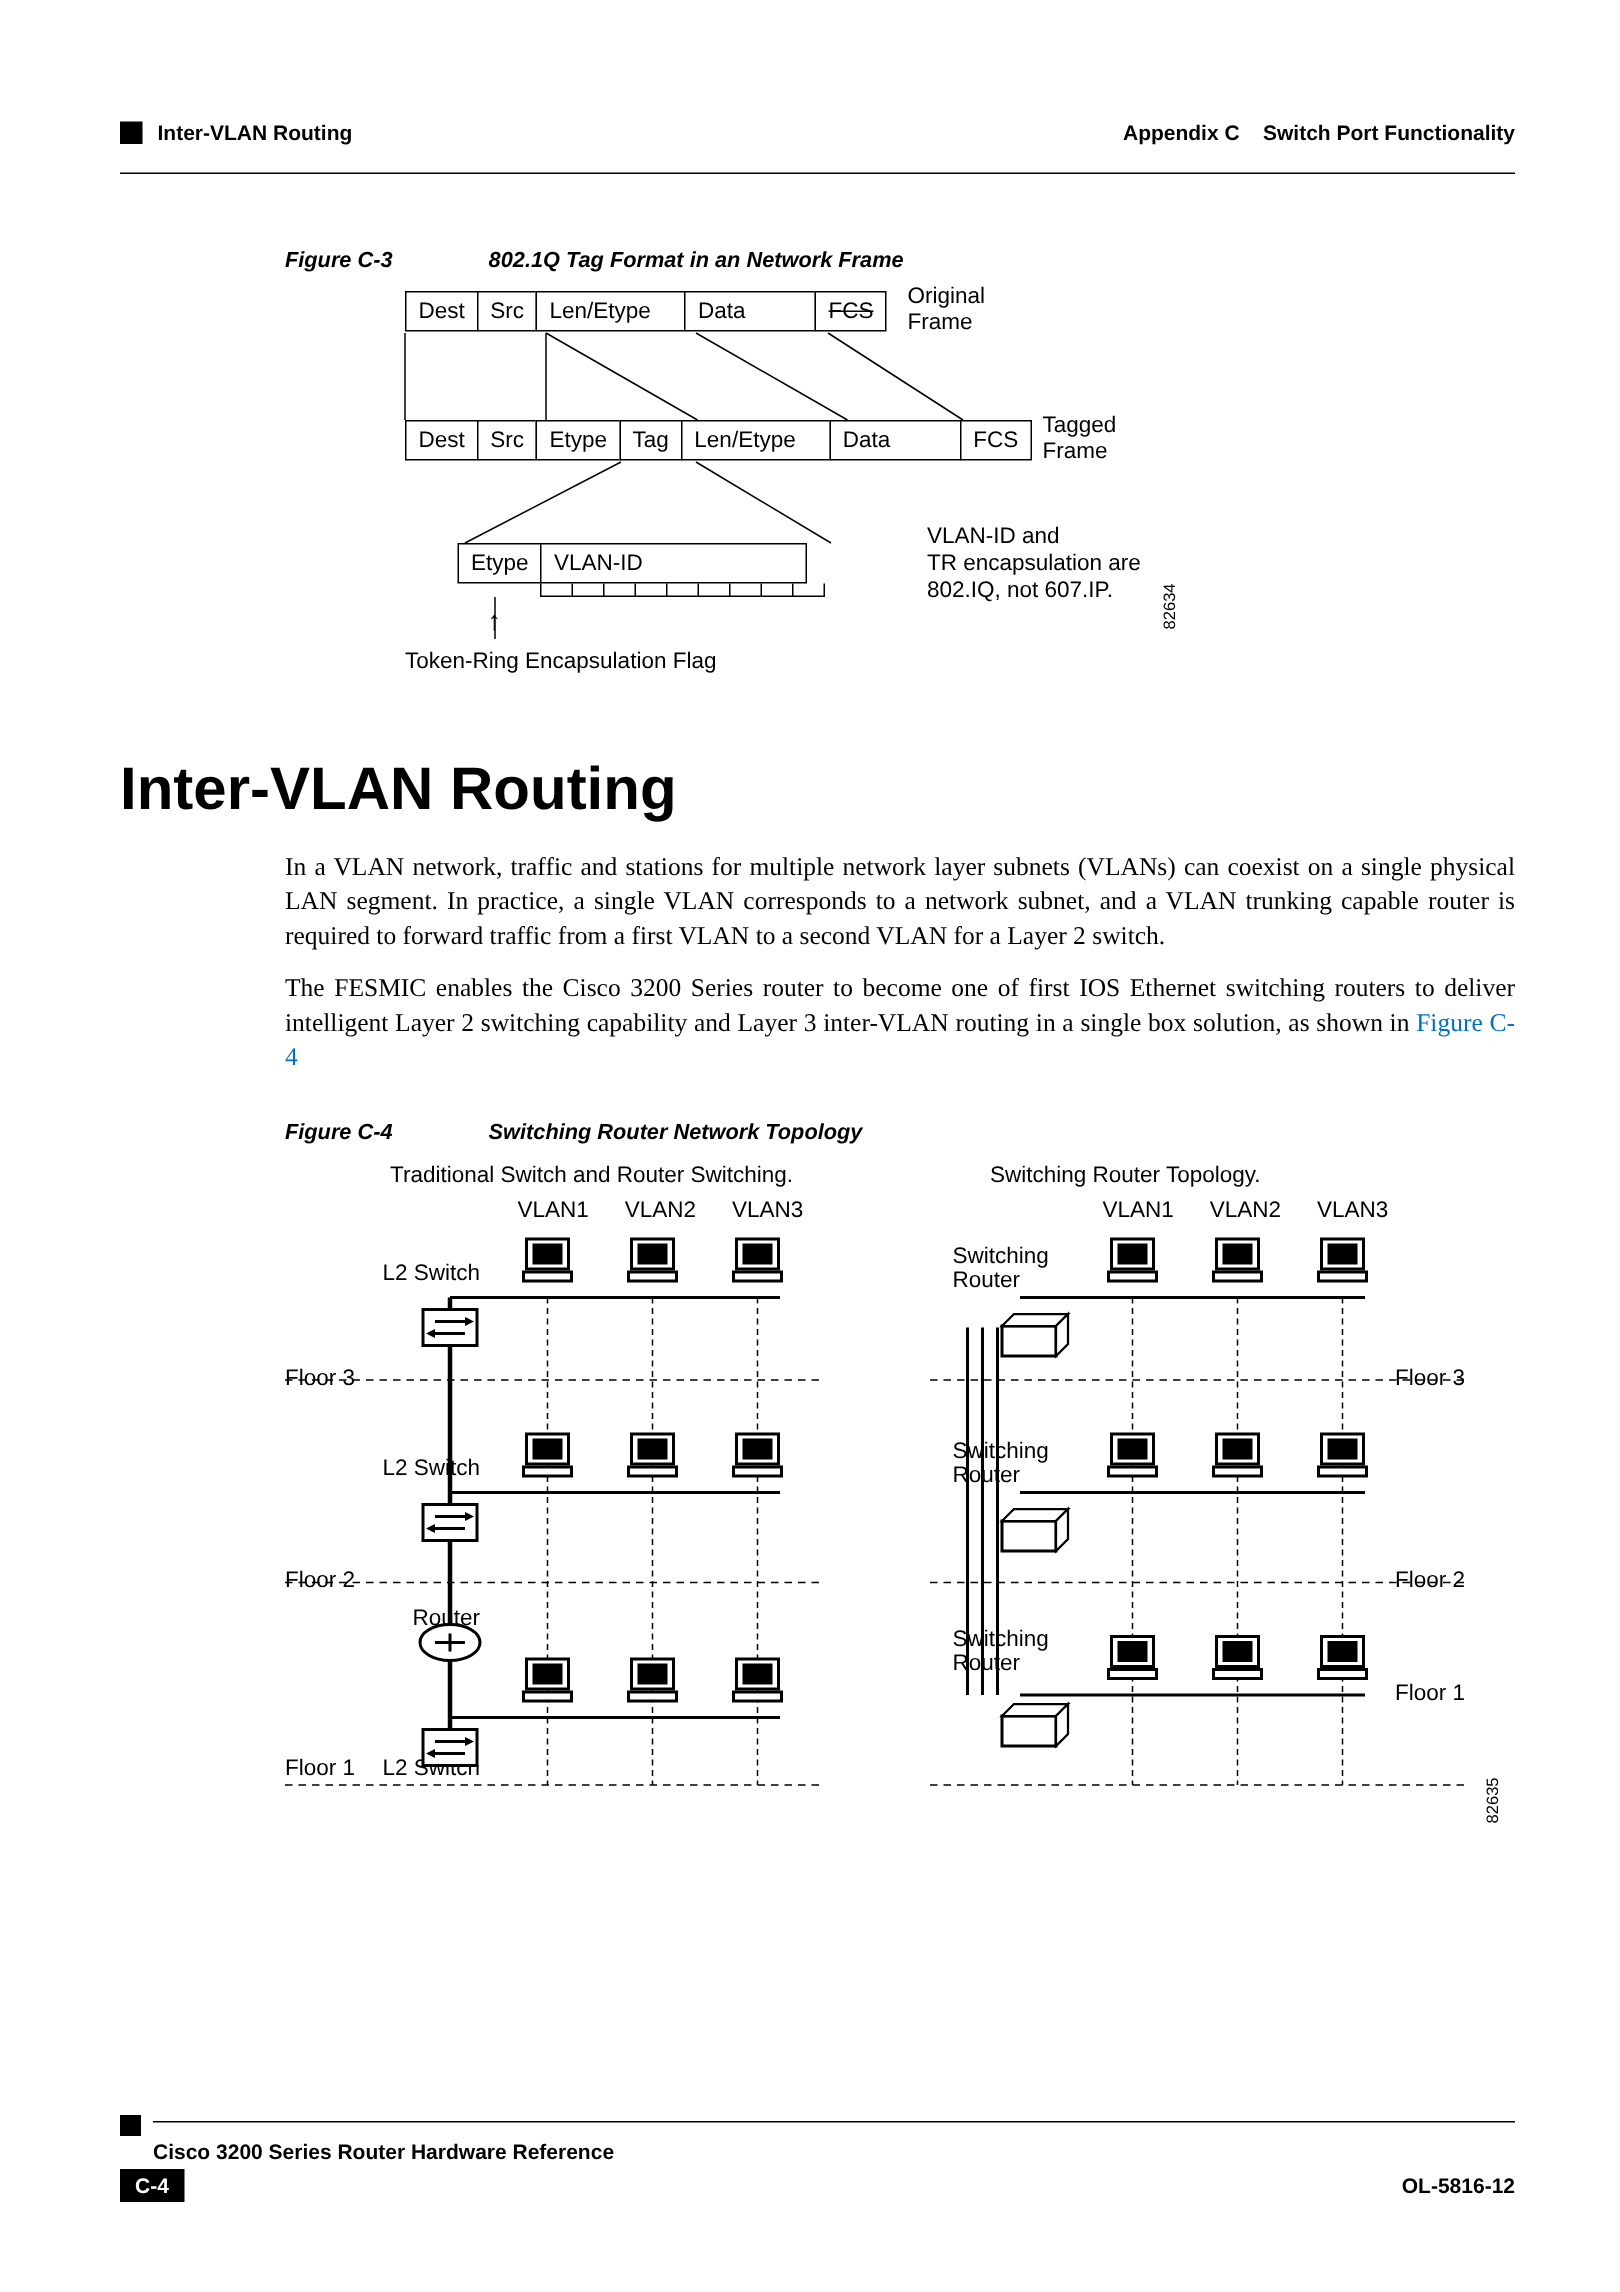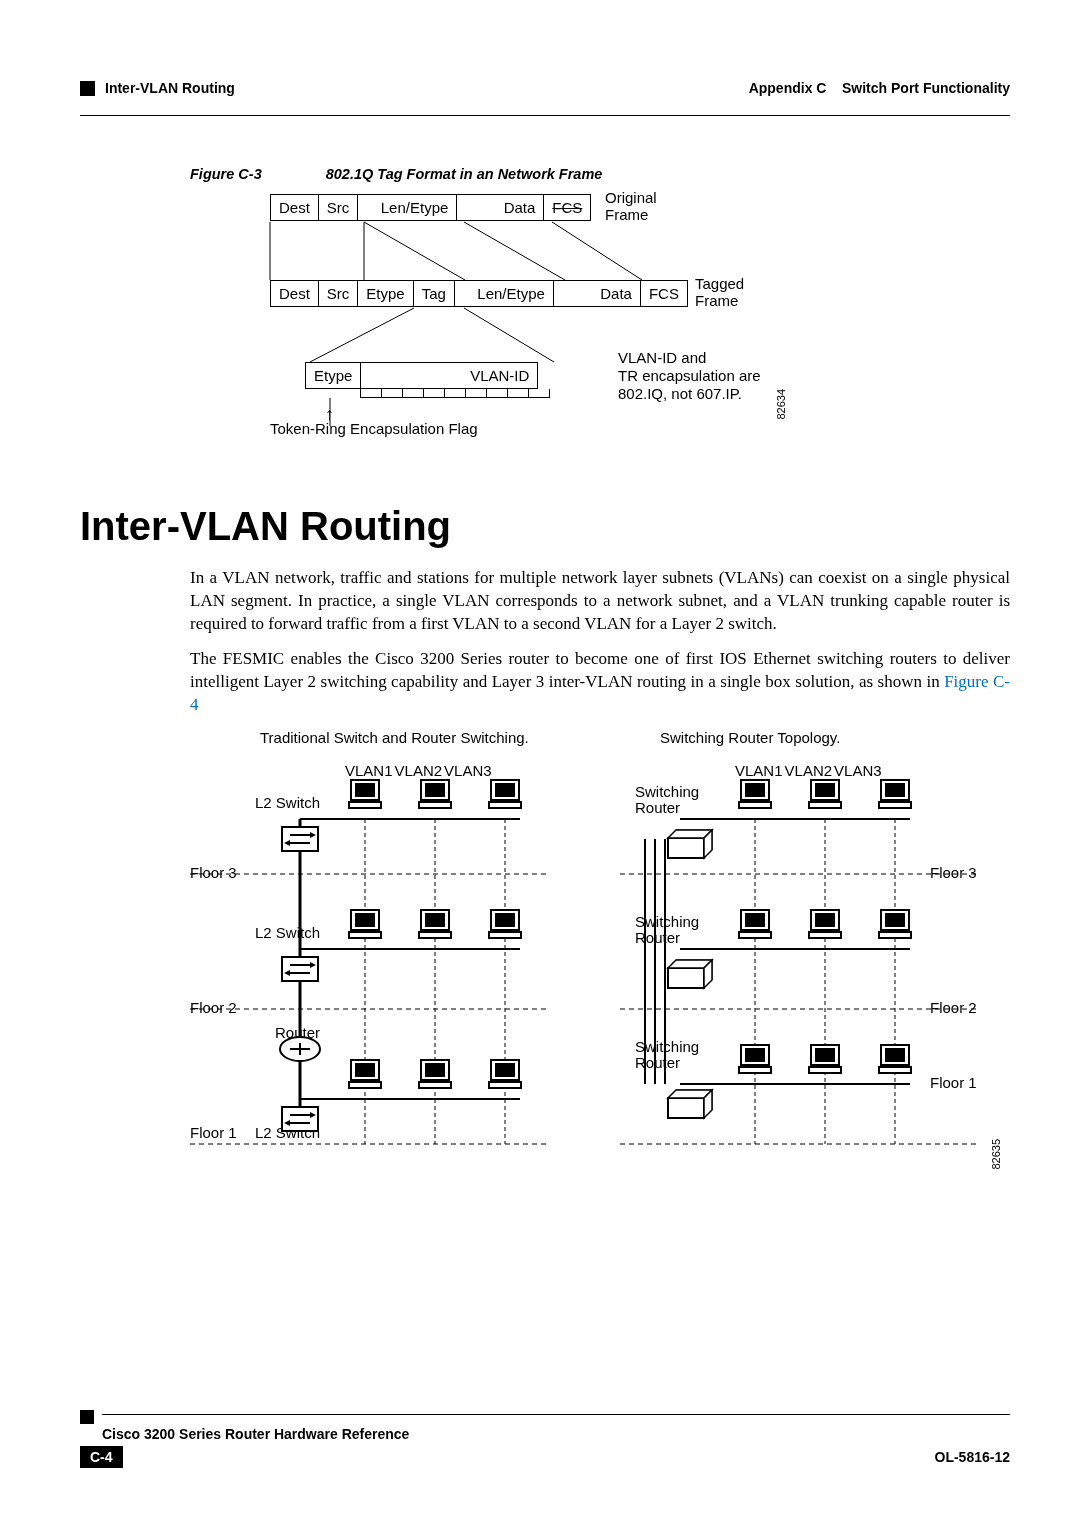--- a/index.html
+++ b/index.html
@@ -74,21 +74,21 @@
     display: flex;
   }
   .frame-row.top { top: 0; }
   .frame-row.mid { top: 86px; }
   .frame-row.bot { top: 168px; left: 115px; }
   .cell {
     border: 1px solid #000;
     padding: 4px 8px;
     font-family: Arial, Helvetica, sans-serif;
     font-size: 15px;
-    text-align: right;
+    text-align: left;
     margin-left: -1px;
     background: #fff;
     white-space: nowrap;
   }
   .cell.first { margin-left: 0; }
   .side-label {
     position: absolute;
     font-family: Arial, Helvetica, sans-serif;
     font-size: 15px;
     line-height: 1.1;
@@ -108,21 +108,21 @@
   .tick.last { border-right: 1px solid #000; }
   .arrow-up {
     position: absolute;
     left: 135px;
     top: 210px;
     font-size: 18px;
   }
   .trflag {
     position: absolute;
     left: 80px;
-    top: 226px;
+    top: 238px;
     font-family: Arial, Helvetica, sans-serif;
     font-size: 15px;
   }
   .vlan-note {
     position: absolute;
     left: 428px;
     top: 155px;
     font-family: Arial, Helvetica, sans-serif;
     font-size: 15px;
     line-height: 1.2;
@@ -176,25 +176,25 @@
     height: 450px;
   }
   .col-title {
     position: absolute;
     top: 0;
     font-family: Arial, Helvetica, sans-serif;
     font-size: 15px;
   }
   .vlan-labels {
     position: absolute;
-    top: 33px;
-    font-family: Arial, Helvetica, sans-serif;
-    font-size: 15px;
-    display: flex;
-    gap: 2px;
+    top: 23px;
+    font-family: Arial, Helvetica, sans-serif;
+    font-size: 15px;
+    display: flex;
+    gap: 24px;
   }
   .floor-label {
     position: absolute;
     font-family: Arial, Helvetica, sans-serif;
     font-size: 15px;
   }
   .dev-label {
     position: absolute;
     font-family: Arial, Helvetica, sans-serif;
     font-size: 15px;
@@ -329,20 +329,24 @@
 
   <h1 class="section-title">Inter-VLAN Routing</h1>
 
   <div class="body-text">
     <p>In a VLAN network, traffic and stations for multiple network layer subnets (VLANs) can coexist on a single physical LAN segment. In practice, a single VLAN corresponds to a network subnet, and a VLAN trunking capable router is required to forward traffic from a first VLAN to a second VLAN for a Layer 2 switch.</p>
     <p>
       <span>The FESMIC enables the Cisco 3200 Series router to become one of first IOS Ethernet switching routers to deliver intelligent Layer 2 switching capability and Layer 3 inter-VLAN routing in a single box solution, as shown in </span><span class="link">Figure C-4</span>
     </p>
   </div>
 
+  <div class="figc4-caption">
+    <span class="fignum" style="margin-right:60px">Figure C-4</span>
+    <span>Switching Router Network Topology</span>
+  </div>
 
   <div class="figc4">
     <div class="col-title" style="left:70px">Traditional Switch and Router Switching.</div>
     <div class="col-title" style="left:470px">Switching Router Topology.</div>
 
     <div class="vlan-labels" style="left:155px">
       <span>VLAN1</span>
       <span>VLAN2</span>
       <span>VLAN3</span>
     </div>

